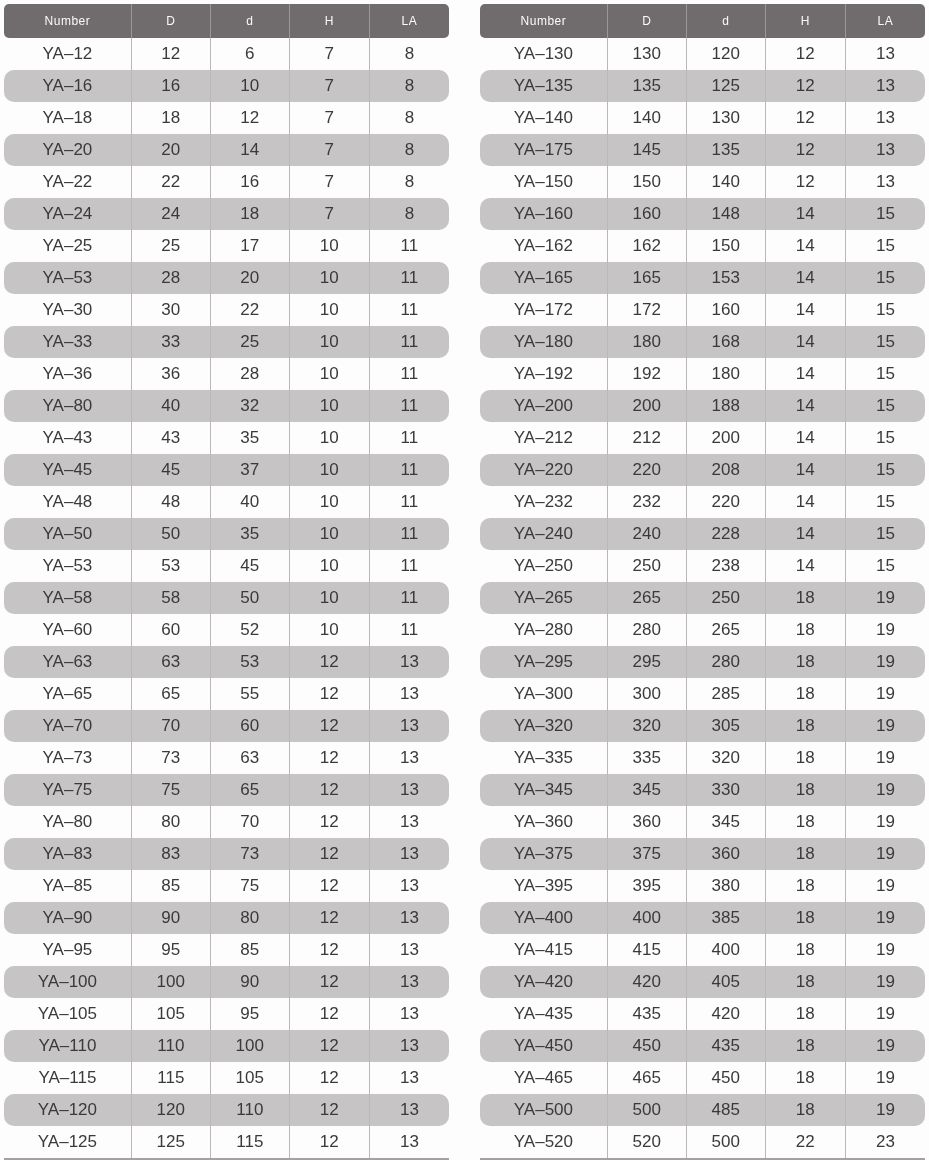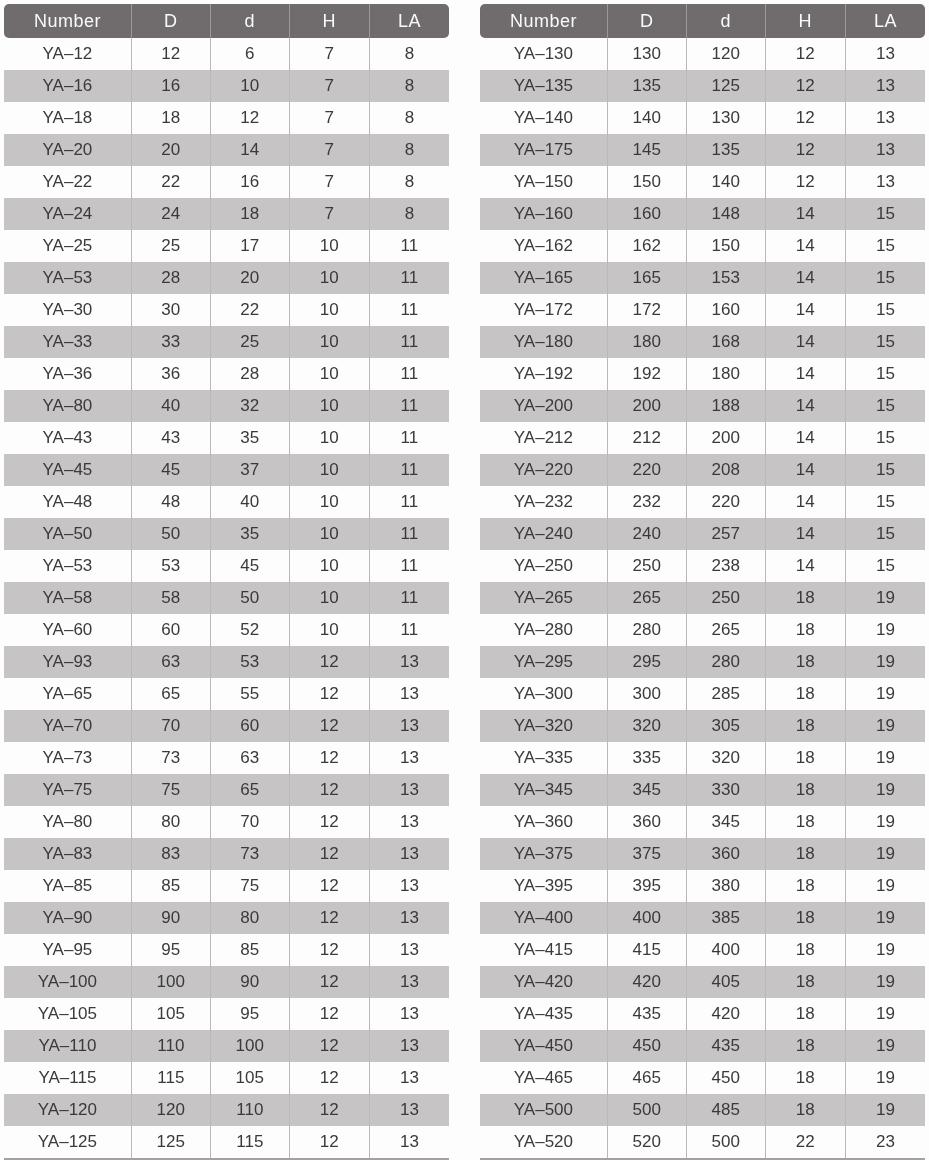--- a/index.html
+++ b/index.html
@@ -38,34 +38,35 @@
     height: 34px;
     background: var(--header-bg);
     border-radius: 5px;
     overflow: hidden;
   }
   .th {
     display: flex;
     align-items: center;
     justify-content: center;
     color: var(--header-text);
-    font-size: 18px;
+    font-size: 12px;
     letter-spacing: 0.5px;
   }
   .th:not(:first-child) {
     border-left: 1px solid var(--header-separator);
   }
   .tr {
     display: grid;
     grid-template-columns: 28.5% 17.75% 17.75% 18% 18%;
     height: 32px;
     background: var(--row-bg);
   }
   .tr.striped {
     background: var(--stripe);
+    border-radius: 10px;
   }
   .td {
     display: flex;
     align-items: center;
     justify-content: center;
     color: var(--cell-text);
     font-size: 17px;
   }
   .td:not(:first-child) {
     border-left: 1px solid var(--separator);
@@ -210,21 +211,21 @@
         <div class="td">11</div>
       </div>
       <div class="tr">
         <div class="td">YA–60</div>
         <div class="td">60</div>
         <div class="td">52</div>
         <div class="td">10</div>
         <div class="td">11</div>
       </div>
       <div class="tr striped">
-        <div class="td">YA–93</div>
+        <div class="td">YA–63</div>
         <div class="td">63</div>
         <div class="td">53</div>
         <div class="td">12</div>
         <div class="td">13</div>
       </div>
       <div class="tr">
         <div class="td">YA–65</div>
         <div class="td">65</div>
         <div class="td">55</div>
         <div class="td">12</div>
@@ -438,21 +439,21 @@
       <div class="tr">
         <div class="td">YA–232</div>
         <div class="td">232</div>
         <div class="td">220</div>
         <div class="td">14</div>
         <div class="td">15</div>
       </div>
       <div class="tr striped">
         <div class="td">YA–240</div>
         <div class="td">240</div>
-        <div class="td">257</div>
+        <div class="td">228</div>
         <div class="td">14</div>
         <div class="td">15</div>
       </div>
       <div class="tr">
         <div class="td">YA–250</div>
         <div class="td">250</div>
         <div class="td">238</div>
         <div class="td">14</div>
         <div class="td">15</div>
       </div>

